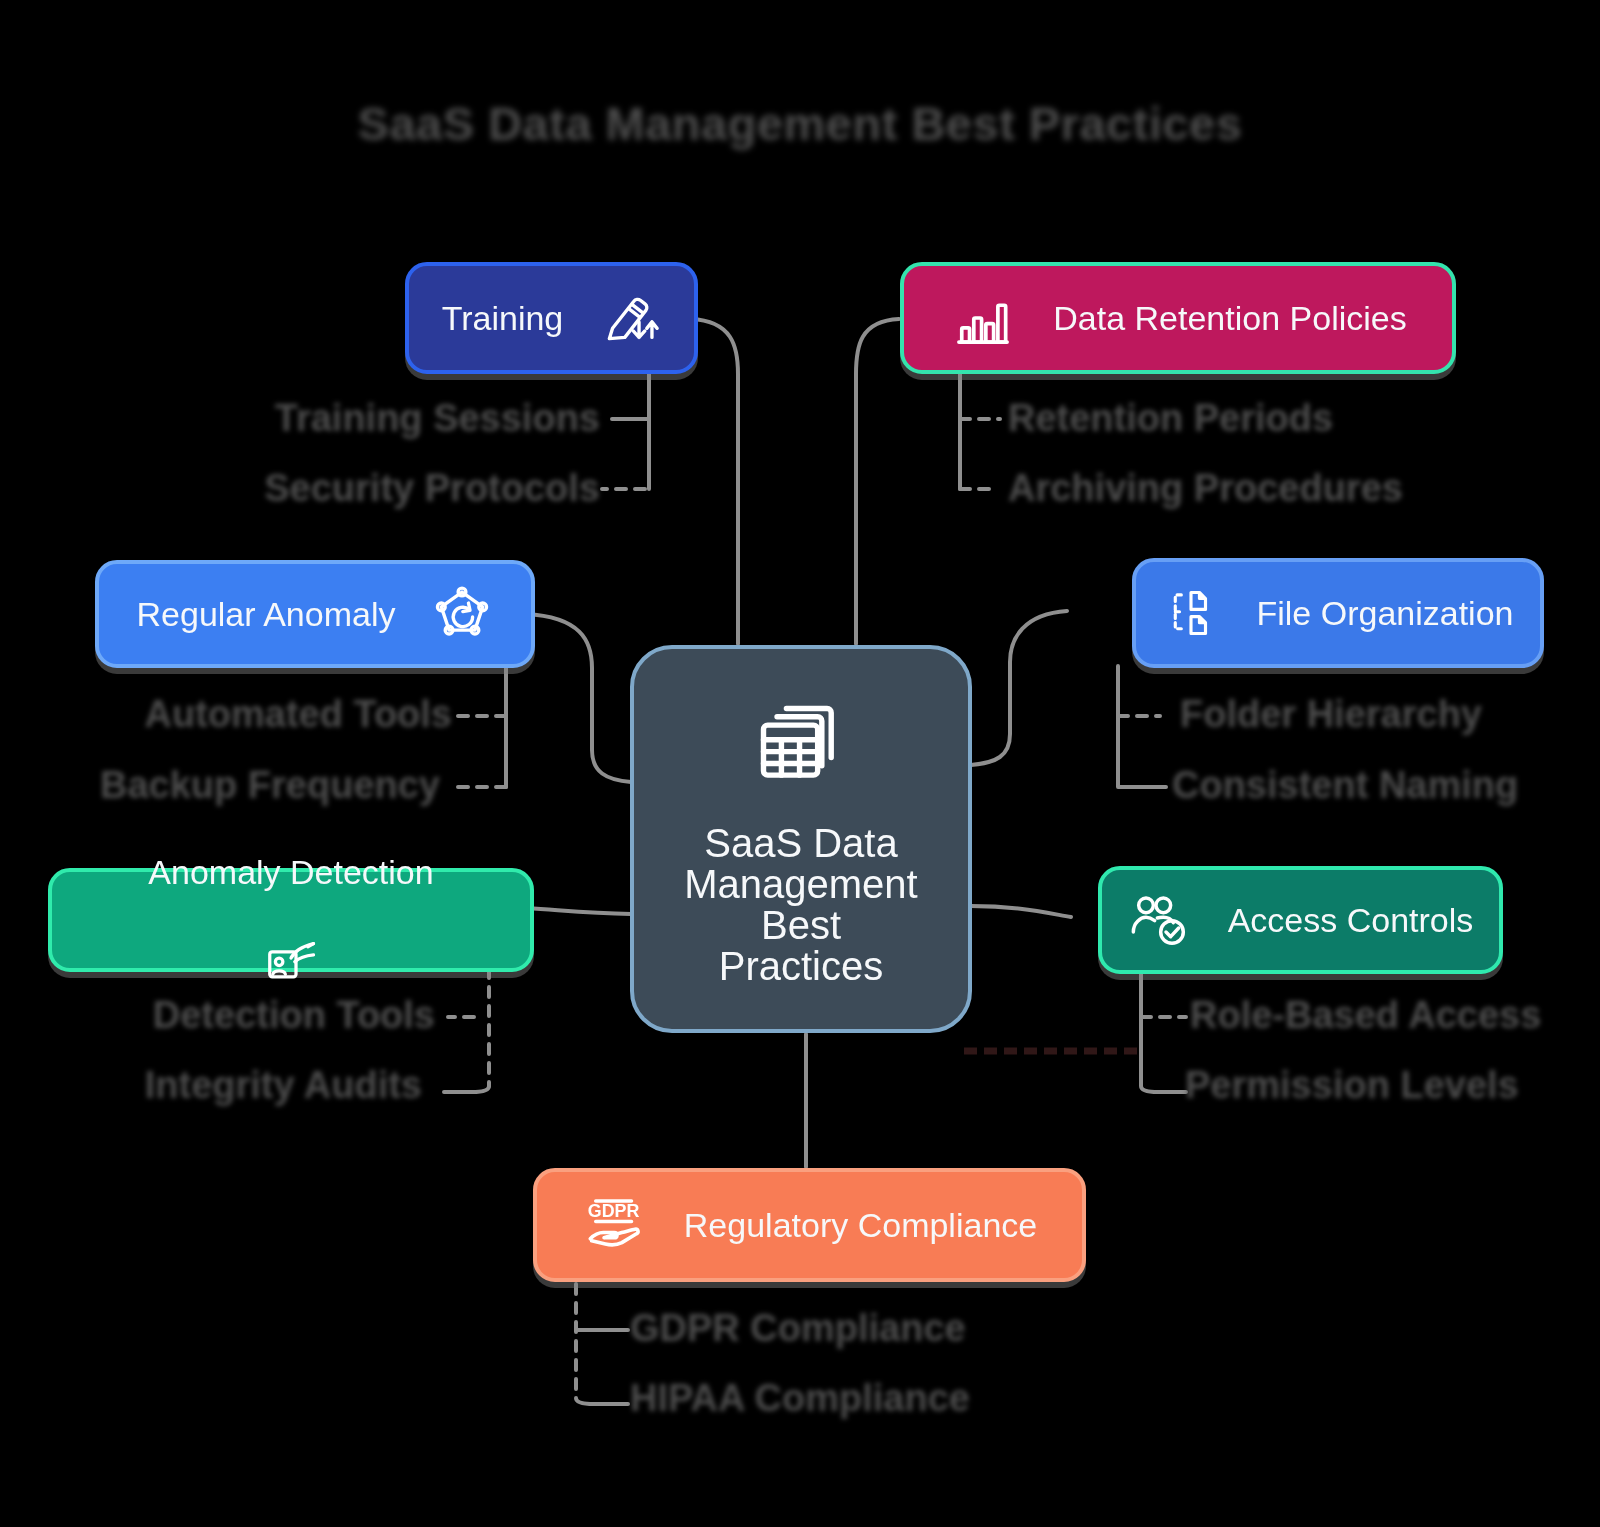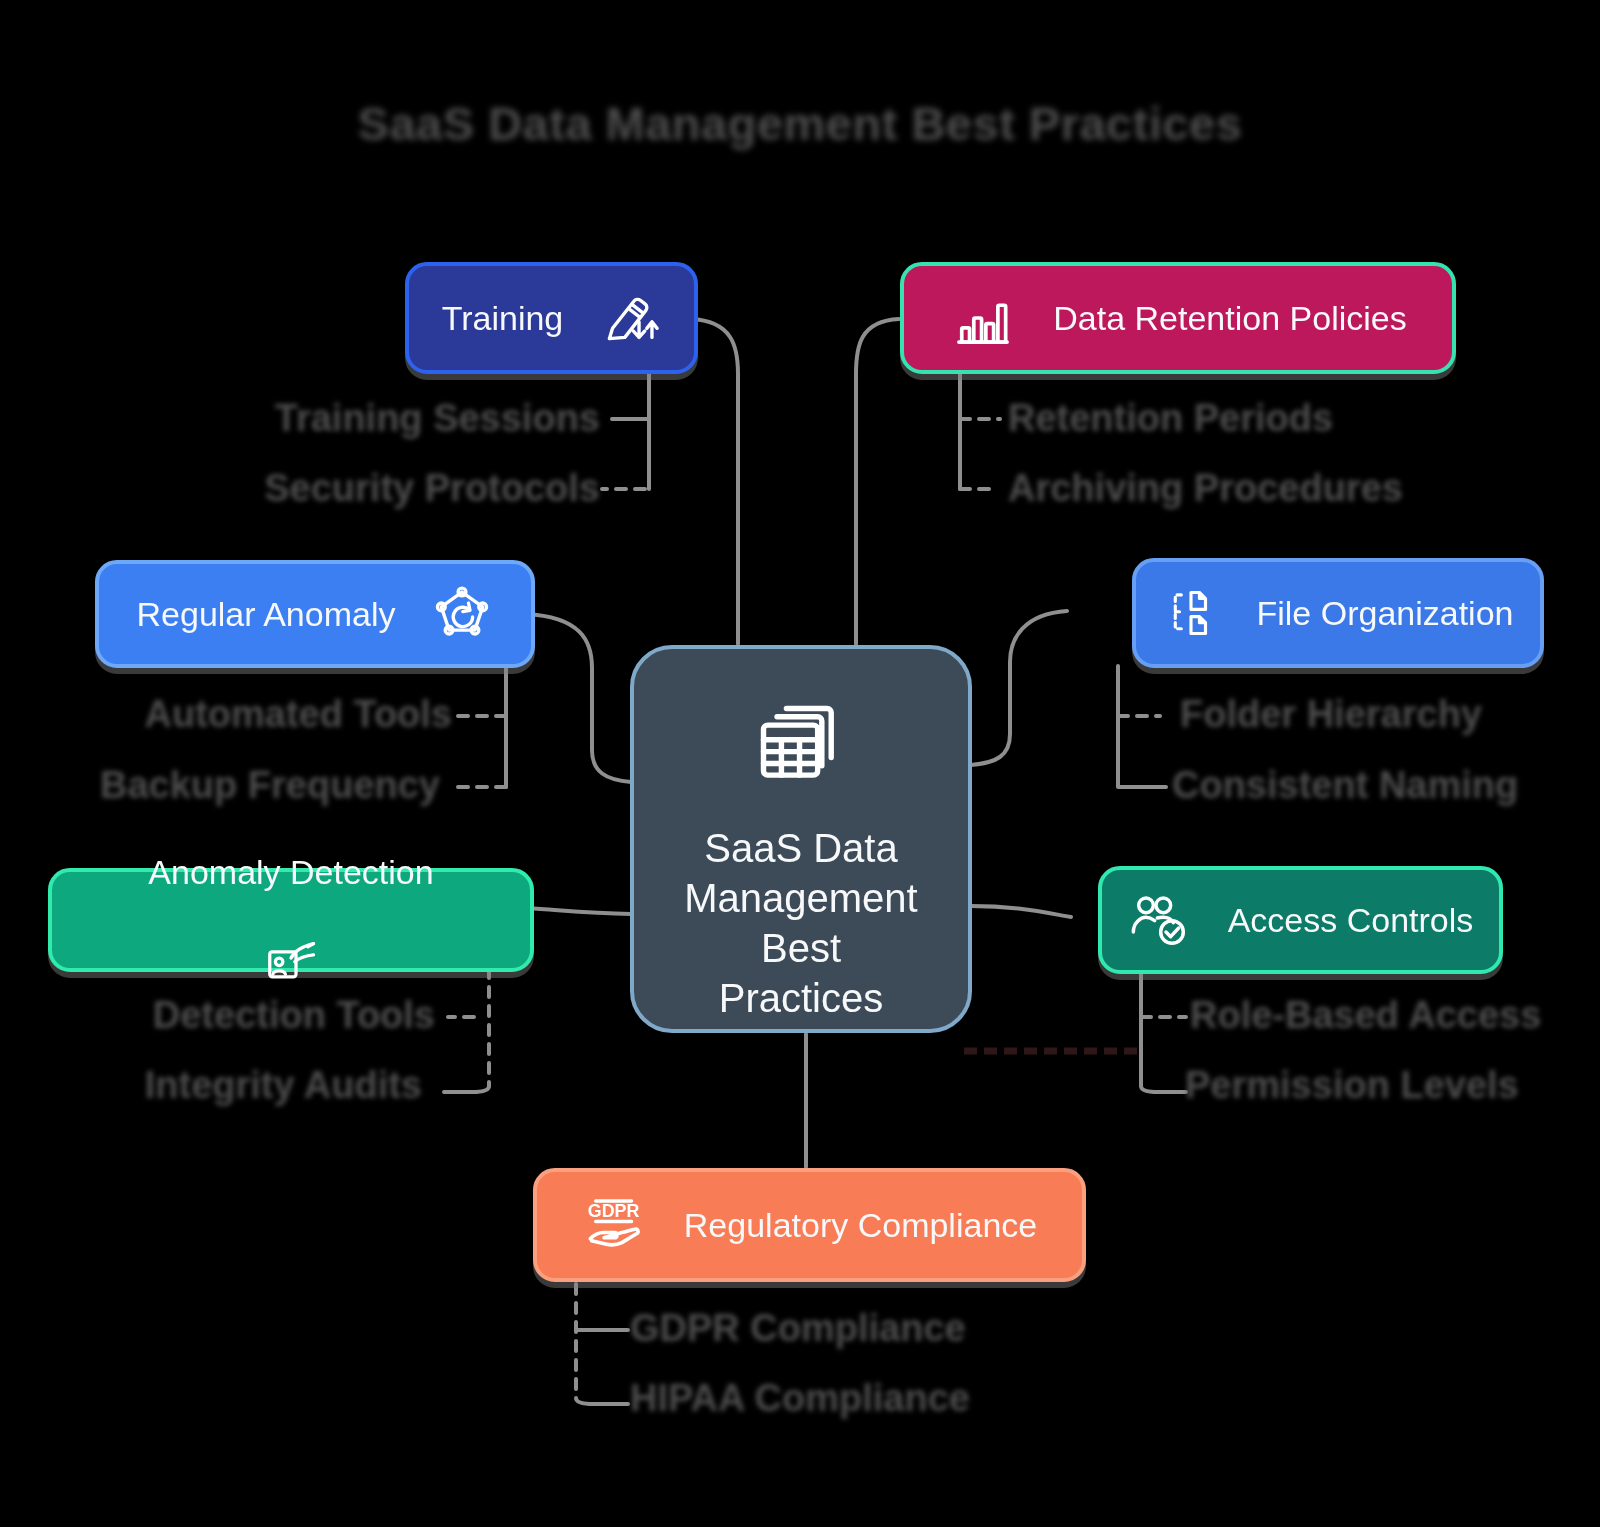--- a/index.html
+++ b/index.html
@@ -14,21 +14,21 @@
   .node{position:absolute;display:flex;align-items:center;justify-content:center;gap:36px;
     border:4px solid;border-radius:22px;color:var(--node-text);
     box-shadow:0 6px 0 rgba(128,128,128,.45);}
   .node .lbl{font-size:34px;font-weight:500;white-space:nowrap;}
   .node svg{flex:0 0 auto;display:block;}
   .ic{stroke:#fff;fill:none;stroke-width:2.6;stroke-linecap:round;stroke-linejoin:round;}
   #center-node{position:absolute;left:630px;top:645px;width:342px;height:388px;
     border:4px solid var(--center-border);background:var(--center-fill);border-radius:42px;
     display:flex;flex-direction:column;align-items:center;justify-content:flex-start;
     padding-top:48px;box-sizing:border-box;color:var(--node-text);}
-  #center-node .lbl{margin-top:26px;font-size:40px;line-height:50px;font-weight:400;
+  #center-node .lbl{margin-top:26px;font-size:40px;line-height:41px;font-weight:400;
     text-align:center;white-space:pre-line;}
   .sub{position:absolute;font-size:38px;font-weight:700;color:var(--muted-text);
     filter:blur(2.4px);white-space:nowrap;}
   .sub.r{text-align:right;}
   #connector-layer{position:absolute;left:0;top:0;pointer-events:none;}
   .c{stroke:var(--connector);stroke-width:4;fill:none;stroke-linecap:round;}
   .cd{stroke-dasharray:10 9;}
   .maroon{stroke:#35191a;stroke-width:7;stroke-dasharray:13 7;opacity:.9;fill:none;}
 </style>
 </head>

